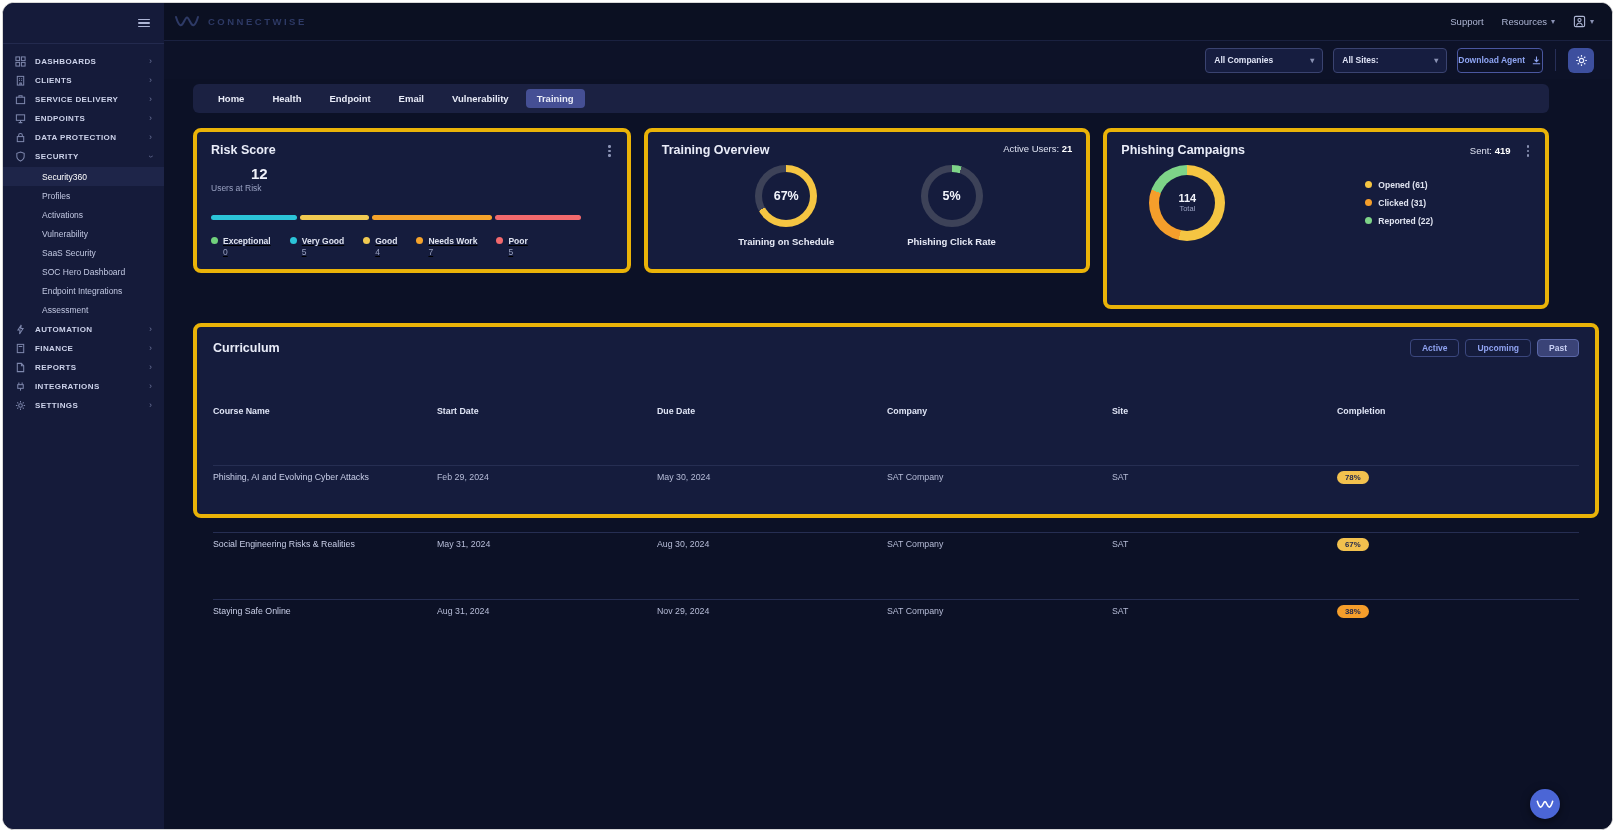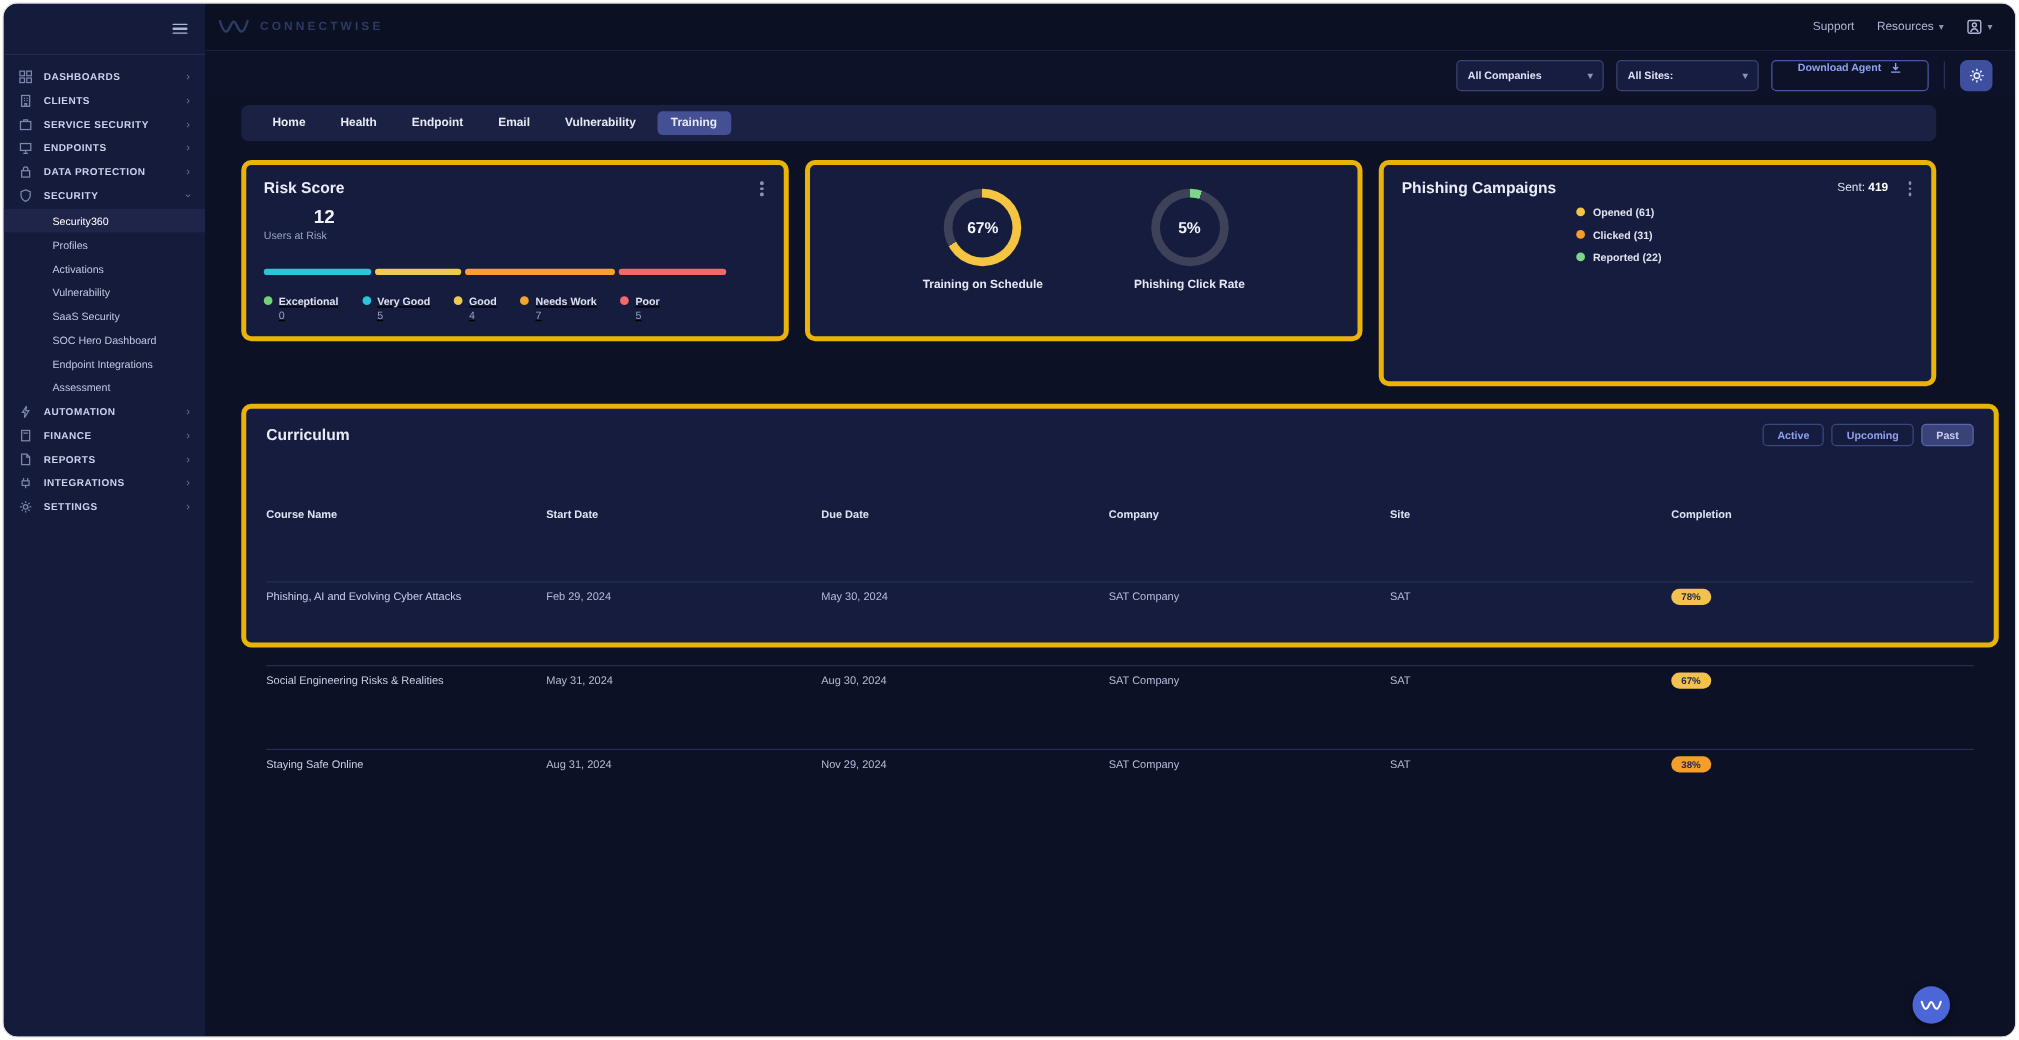--- a/index.html
+++ b/index.html
@@ -26,21 +26,21 @@
   .brand{display:flex;align-items:center;gap:8px;color:#2e3a66;}
   .brand-name{font-size:9.5px;font-weight:bold;letter-spacing:2.5px;color:#2e3a66;}
   .topnav{display:flex;align-items:center;gap:18px;color:#aeb6d4;font-size:9.5px;}
   .topnav .link{cursor:pointer;display:flex;align-items:center;gap:4px;}
   .caret{font-size:8px;color:#8a92b4;}
   .user-chip{display:flex;align-items:center;gap:4px;cursor:pointer;color:#aeb6d4;}
 
   .filterbar{position:absolute;left:161px;right:0;top:38px;height:38px;background:#0d1228;display:flex;align-items:center;justify-content:flex-end;gap:10px;padding:0 18px;box-sizing:border-box;}
   .select{display:flex;align-items:center;justify-content:space-between;width:100px;height:23px;padding:0 8px;border:1px solid #3a4370;border-radius:4px;background:#161d40;color:#dfe3f5;font-size:8.5px;font-weight:bold;cursor:pointer;}
   .select.sites{width:96px;}
-  .btn-outline{display:flex;align-items:flex-start;gap:6px;height:25px;padding:0 20px;border:1px solid #4a57a0;border-radius:4px;color:#8ea4f2;font-size:8.5px;font-weight:bold;background:transparent;cursor:pointer;}
+  .btn-outline{display:flex;align-items:center;gap:6px;height:25px;padding:0 0;border:1px solid #4a57a0;border-radius:4px;color:#8ea4f2;font-size:8.5px;font-weight:bold;background:transparent;cursor:pointer;}
   .vdiv{width:1px;height:22px;background:#272f58;margin:0 2px;}
   .btn-gear{width:26px;height:25px;border-radius:6px;background:#3d4f9e;display:flex;align-items:center;justify-content:center;color:#e8ecff;cursor:pointer;}
 
   
   .content{position:absolute;left:161px;right:0;top:76px;bottom:0;background:#0c1126;padding:5px 63px 0 29px;box-sizing:border-box;}
   .tabsbar{height:29px;background:#1b2142;border-radius:6px;display:flex;align-items:center;gap:6px;padding:0 14px;}
   .tab{padding:4px 11px;font-size:9.5px;font-weight:bold;color:#e8ebf7;border-radius:4px;cursor:pointer;}
   .tab.active{background:#454f94;}
 
   .cards{display:flex;gap:13px;margin-top:15px;}
@@ -140,21 +140,21 @@
         <span class="chev">›</span>
       </div>
 
       <div class="nav-item">
         <span class="nav-ico">
               <svg width="11" height="11" viewBox="0 0 12 12" fill="none" stroke="#7e87ad" stroke-width="1.1">
                 <rect x="1.5" y="3.5" width="9" height="7"></rect>
                 <path d="M4.3 3.5V2h3.4v1.5"></path>
               </svg>
             </span>
-        <span class="nav-label">SERVICE SECURITY</span>
+        <span class="nav-label">SERVICE DELIVERY</span>
         <span class="chev">›</span>
       </div>
 
       <div class="nav-item">
         <span class="nav-ico">
               <svg width="11" height="11" viewBox="0 0 12 12" fill="none" stroke="#7e87ad" stroke-width="1.1">
                 <rect x="1.5" y="2" width="9" height="6"></rect>
                 <path d="M4 10.5h4M6 8v2.5"></path>
               </svg>
             </span>
@@ -389,20 +389,24 @@
             <span class="rl-top">
                   <span class="dot" style="background: rgb(242, 105, 109);"></span>
                   <span class="rl-label">Poor</span>
                 </span>
             <span class="rl-count">5</span>
           </div>
         </div>
       </div>
 
       <div class="card training">
+        <div class="tr-head">
+          <span class="card-title">Training Overview</span>
+          <span class="metric"><span>Active Users:</span> <b>21</b></span>
+        </div>
         <div class="donut-row">
           <div class="donut-group">
             <div class="donut" style="background: conic-gradient(rgb(245, 197, 66) 0deg, rgb(245, 197, 66) 67%, rgb(61, 66, 88) 67%, rgb(61, 66, 88) 100%);">
               <span class="dval">67%</span>
             </div>
             <div class="donut-label">Training on Schedule</div>
           </div>
           <div class="donut-group">
             <div class="donut" style="background: conic-gradient(rgb(126, 212, 136) 0deg, rgb(126, 212, 136) 5%, rgb(61, 66, 88) 5%, rgb(61, 66, 88) 100%);">
               <span class="dval">5%</span>
@@ -418,20 +422,26 @@
           <span class="ph-right">
             <span class="metric"><span>Sent:</span> <b>419</b></span>
             <span class="kebab">
                   <i></i>
                   <i></i>
                   <i></i>
                 </span>
           </span>
         </div>
         <div class="ph-body">
+          <div class="donut big" style="background: conic-gradient(rgb(245, 197, 66) 0deg, rgb(245, 197, 66) 192.632deg, rgb(245, 158, 43) 192.632deg, rgb(245, 158, 43) 290.526deg, rgb(126, 212, 136) 290.526deg, rgb(126, 212, 136) 360deg);">
+            <span class="ph-center">
+              <span class="v">114</span>
+              <span class="l">Total</span>
+            </span>
+          </div>
           <div class="ph-legend">
             <div class="pl-item">
                   <span class="dot" style="background: rgb(245, 197, 66);"></span>
                   <span>Opened (61)</span>
                 </div>
             <div class="pl-item">
                   <span class="dot" style="background: rgb(245, 158, 43);"></span>
                   <span>Clicked (31)</span>
                 </div>
             <div class="pl-item">

